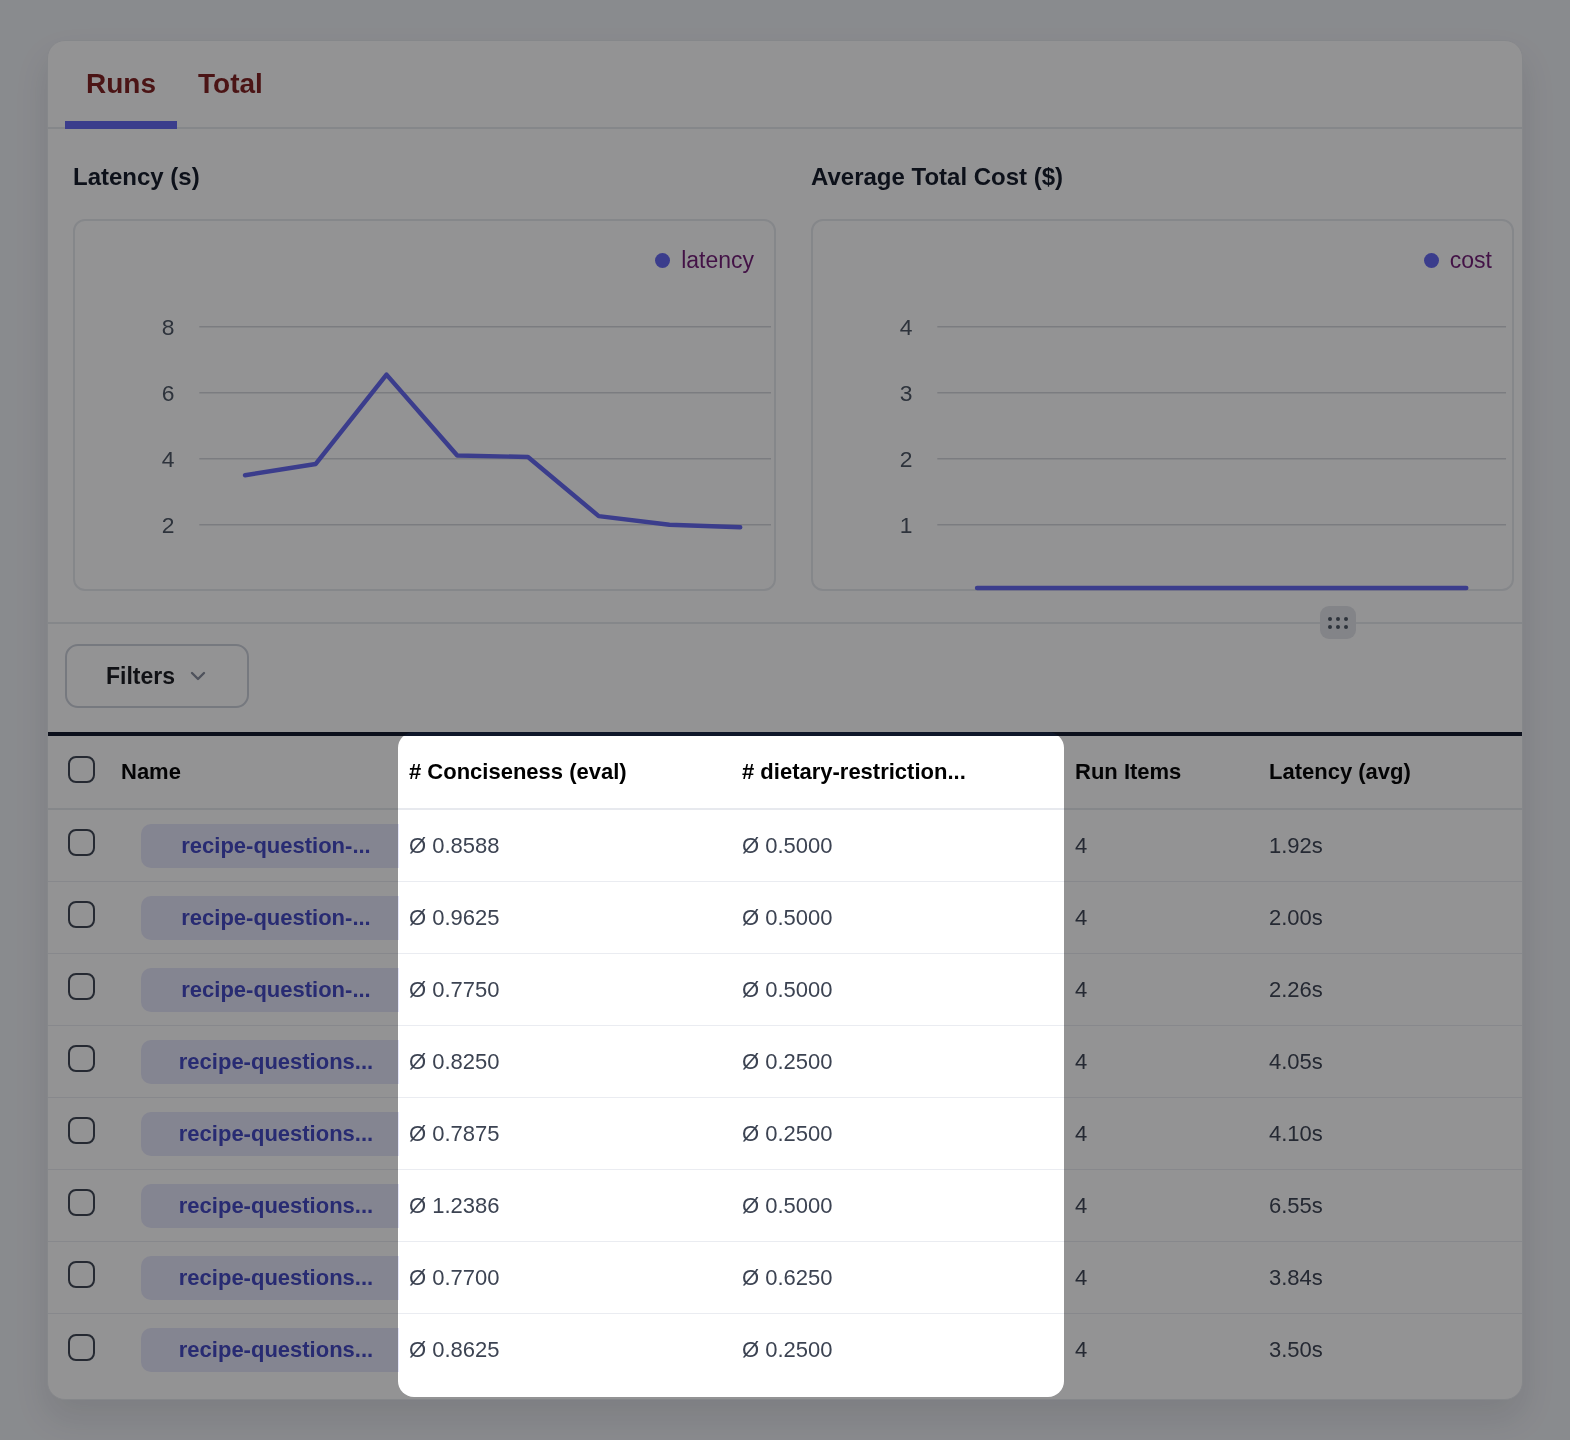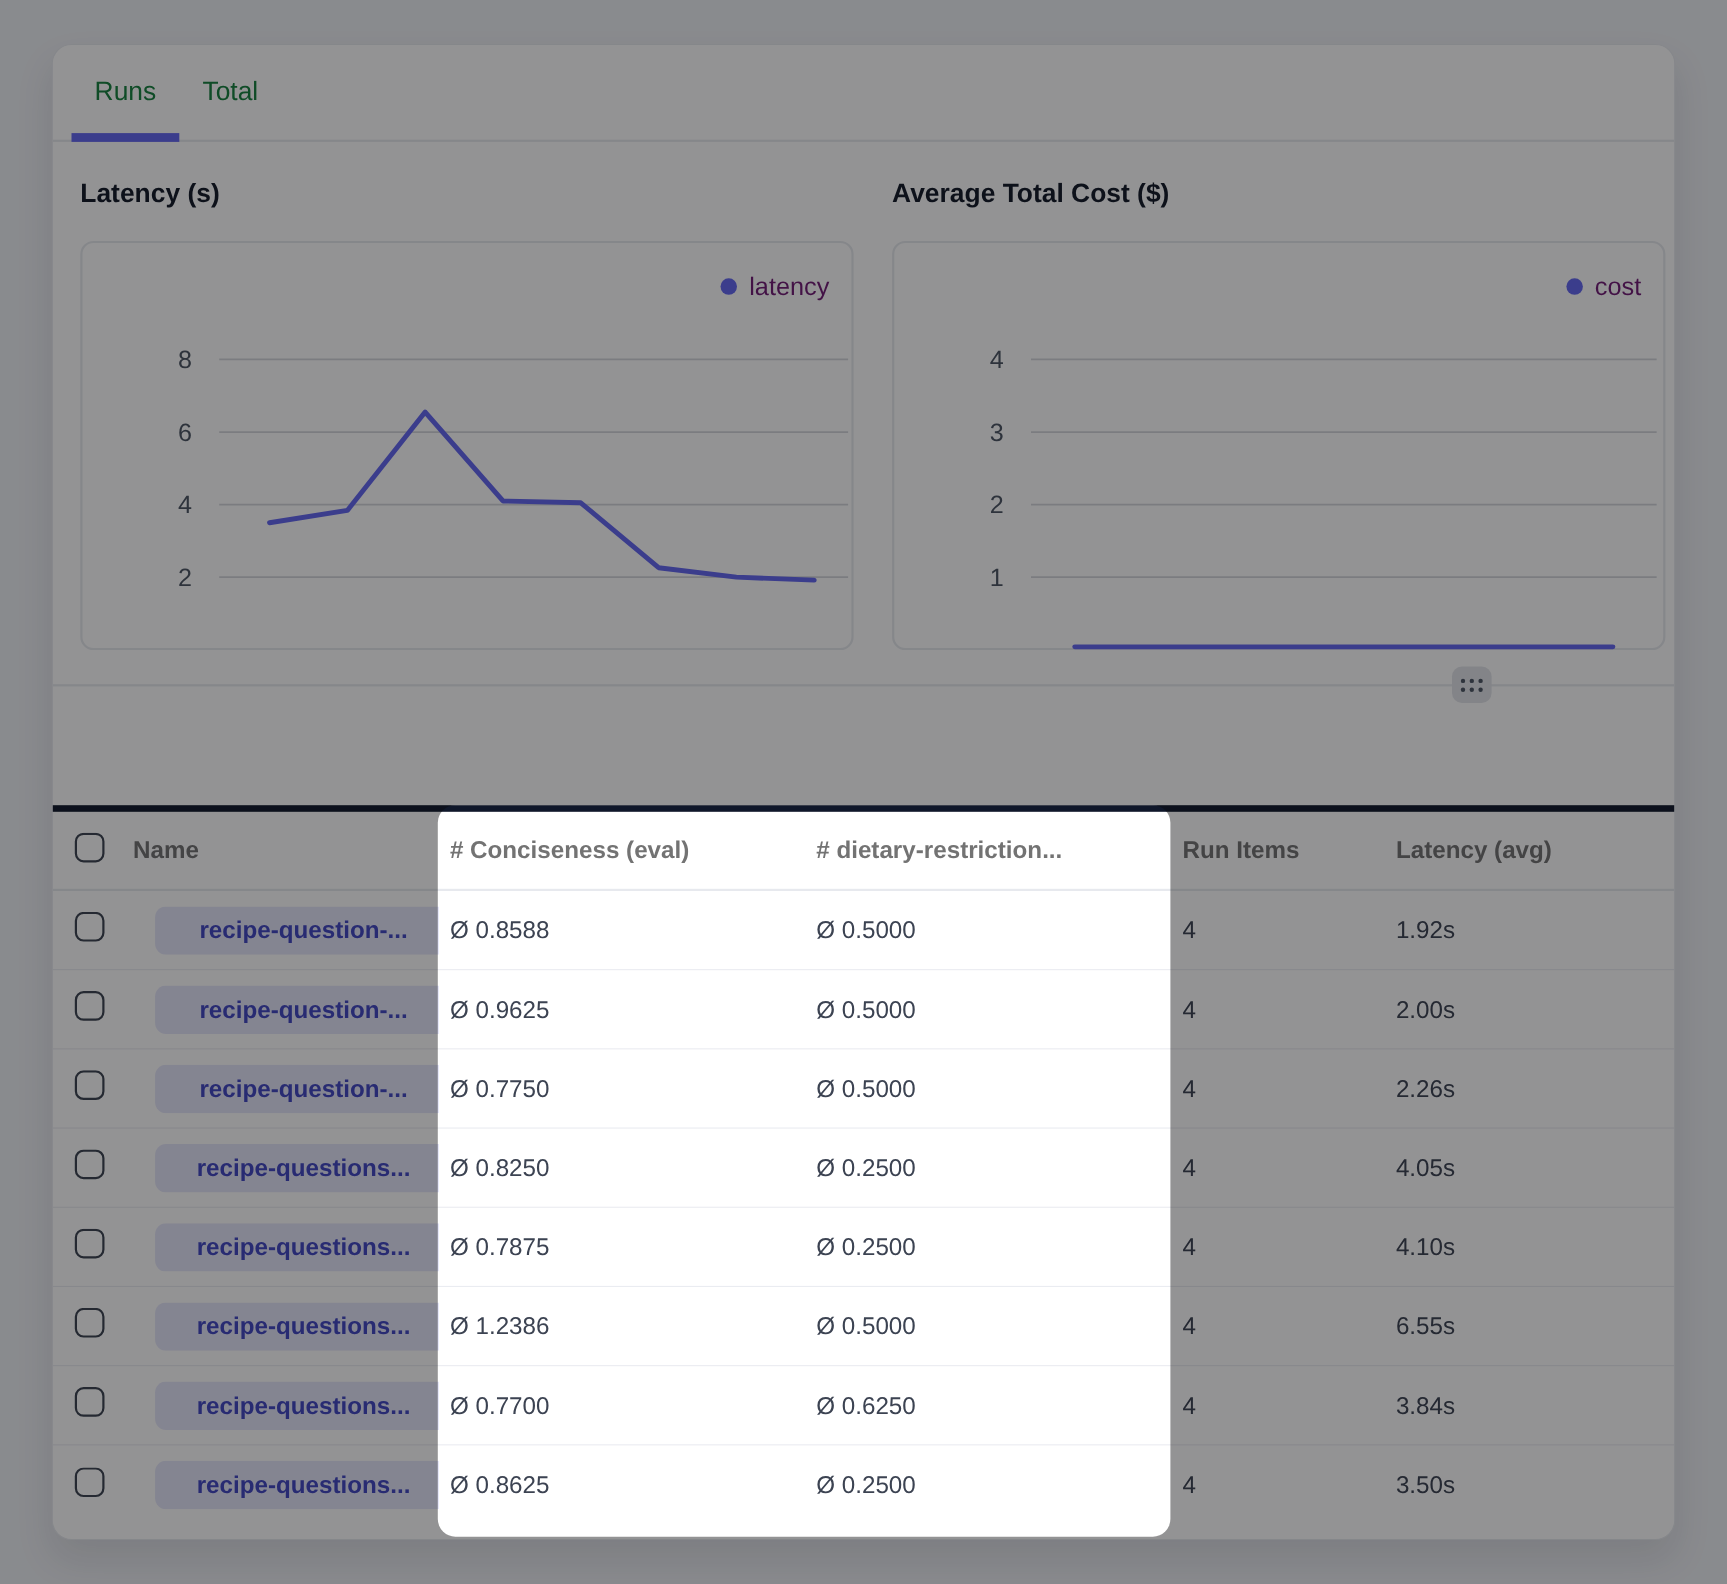--- a/index.html
+++ b/index.html
@@ -11,21 +11,21 @@
   .card {
     position:absolute; left:47px; top:40px; width:1476px; height:1360px;
     background:#ffffff; border:1px solid #e7e9ee; border-radius:18px;
     box-shadow:0 18px 34px rgba(15,23,42,0.10);
   }
 
   
   .tabbar { position:absolute; left:0; top:0; width:100%; height:88px;
     border-bottom:2px solid #e7e9ee; display:flex; padding-left:17px; }
   .tab { position:relative; height:100%; display:flex; align-items:center;
-    padding:0 21px; font-size:24px; font-weight:400; color:#15803d; cursor:pointer; }
+    padding:0 21px; font-size:28px; font-weight:700; color:#7f1d1d; cursor:pointer; }
   .tab .underline { display:none; }
   .tab.active .underline { display:block; position:absolute; left:0; right:0; bottom:-2px;
     height:8px; background:var(--accent); }
 
   
   .chart-title { position:absolute; top:122px; font-size:24px; font-weight:700; color:#111827; }
   #title-latency { left:25px; }
   #title-cost { left:763px; }
   .chartbox { position:absolute; top:178px; width:703px; height:372px;
     border:2px solid #e7e9ee; border-radius:12px; }
@@ -55,22 +55,22 @@
     display:flex; align-items:center; justify-content:center; gap:13px;
     font-size:23px; font-weight:600; color:#16181d; cursor:pointer; }
   .chev { width:20px; height:20px; stroke:#868c9c; stroke-width:2.4; fill:none;
     stroke-linecap:round; stroke-linejoin:round; }
 
   
   .table { position:absolute; left:0; top:691px; width:100%; }
   .thead, .trow { display:grid;
     grid-template-columns:56px 278px 333px 333px 194px 1fr;
     align-items:center; padding-left:17px; }
-  .thead { height:78px; border-top:6px solid #0f172a; border-bottom:2px solid #e7e9ee;
-    font-size:22px; font-weight:600; color:#737373; }
+  .thead { height:78px; border-top:4px solid #0f172a; border-bottom:2px solid #e7e9ee;
+    font-size:22px; font-weight:600; color:#000000; }
   .trow { height:72px; border-bottom:1.5px solid #eaecf1; font-size:22px; color:#3c4352; }
   .cell { padding-left:10px; white-space:nowrap; overflow:hidden; }
   .checkcell { padding-left:3px; }
   .namecell { padding-left:0; }
   .checkbox { display:inline-block; width:27px; height:27px; border:2.5px solid #3b4350;
     border-radius:8px; background:transparent; cursor:pointer; }
   .badge { display:inline-block; width:270px; padding:9px 0; text-align:center;
     border-radius:10px; background:var(--badge-bg); color:var(--badge-text);
     font-weight:700; font-size:22px; cursor:pointer;margin-left:20px; }
 
@@ -139,20 +139,26 @@
       <span class="grip-dots">
         <i></i>
           <i></i>
           <i></i>
           <i></i>
           <i></i>
           <i></i>
       </span>
     </div>
 
+    <button class="filters-btn">
+      <span>Filters</span>
+      <svg class="chev" viewBox="0 0 20 20">
+        <path d="M4 7 L10 13 L16 7"></path>
+      </svg>
+    </button>
 
     <div class="table">
       <div class="thead">
         <div class="cell checkcell"><span class="checkbox"></span></div>
         <div class="cell namecell">Name</div>
         <div class="cell"># Conciseness (eval)</div>
         <div class="cell"># dietary-restriction...</div>
         <div class="cell">Run Items</div>
         <div class="cell" style="padding-left:10px">Latency (avg)</div>
       </div>

